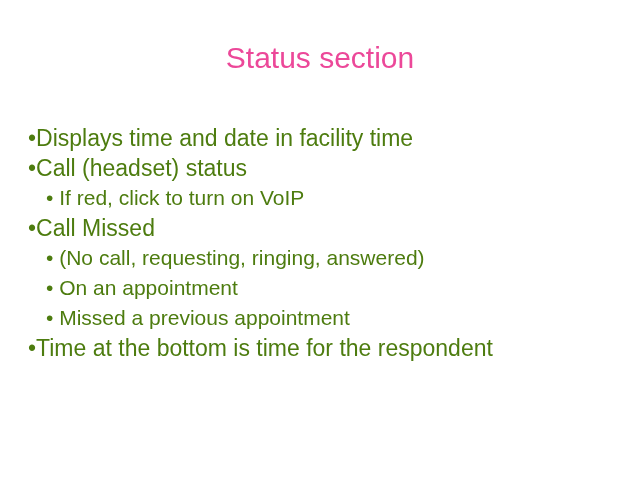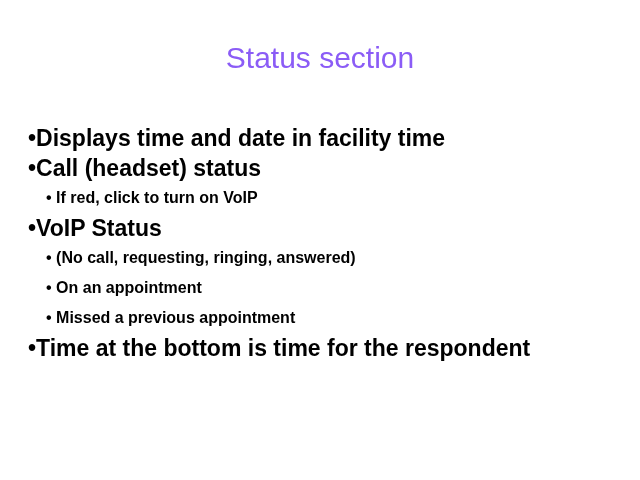--- a/index.html
+++ b/index.html
@@ -24,42 +24,42 @@
   }
   .slide-title {
     position: absolute;
     left: 0;
     top: 40px;
     width: 640px;
     text-align: center;
     font-size: 30px;
     line-height: 36px;
     font-weight: 400;
-    color: #8b5cf6;
+    color: #ec4899;
     white-space: nowrap;
   }
   .bullet-list {
     position: absolute;
     left: 28px;
     top: 123px;
     width: 600px;
   }
   .bullet-line {
     display: block;
     white-space: nowrap;
-    color: #000000;
-    font-weight: 700;
+    color: #4d7c0f;
+    font-weight: 400;
   }
   .bullet-line.level-1 {
     font-size: 23px;
     line-height: 30px;
     padding-left: 0;
   }
   .bullet-line.level-2 {
-    font-size: 16px;
+    font-size: 21px;
     line-height: 30px;
     padding-left: 18px;
   }
   .bullet-mark {
     display: inline;
   }
   .bullet-line.level-2 .bullet-mark::after {
     content: " ";
   }
   .bullet-text {
@@ -81,21 +81,21 @@
 
     <div class="bullet-line level-1">
       <span class="bullet-mark">•</span><span class="bullet-text">Call (headset) status</span>
     </div>
 
     <div class="bullet-line level-2">
       <span class="bullet-mark">•</span><span class="bullet-text">If red, click to turn on VoIP</span>
     </div>
 
     <div class="bullet-line level-1">
-      <span class="bullet-mark">•</span><span class="bullet-text">VoIP Status</span>
+      <span class="bullet-mark">•</span><span class="bullet-text">Call Missed</span>
     </div>
 
     <div class="bullet-line level-2">
       <span class="bullet-mark">•</span><span class="bullet-text">(No call, requesting, ringing, answered)</span>
     </div>
 
 
     <div class="bullet-line level-2">
       <span class="bullet-mark">•</span><span class="bullet-text">On an appointment</span>
     </div>

